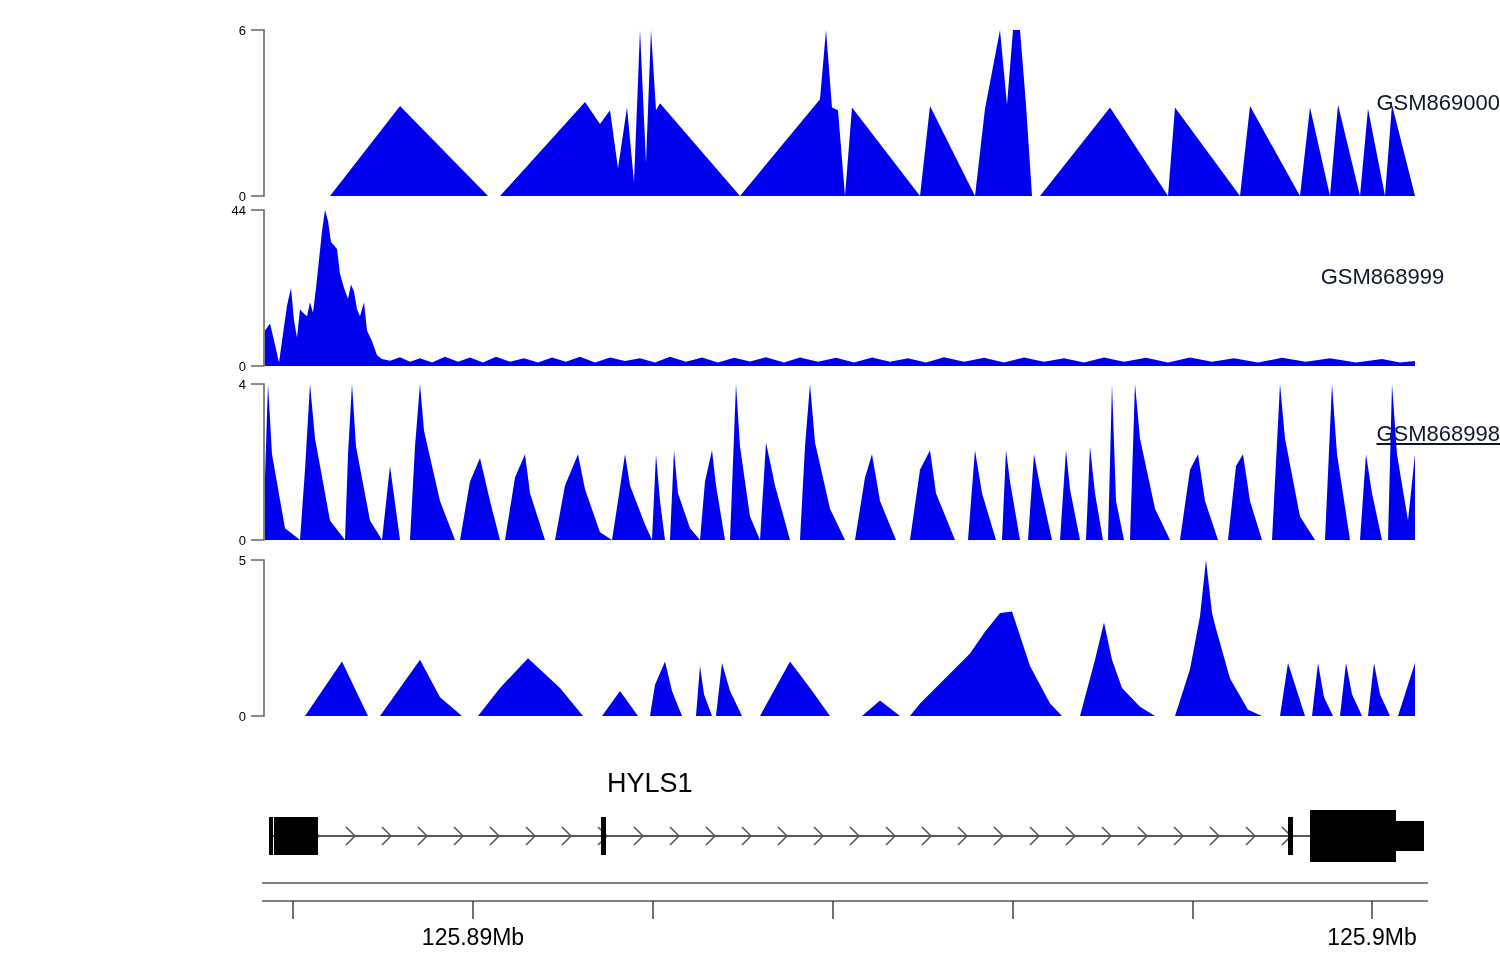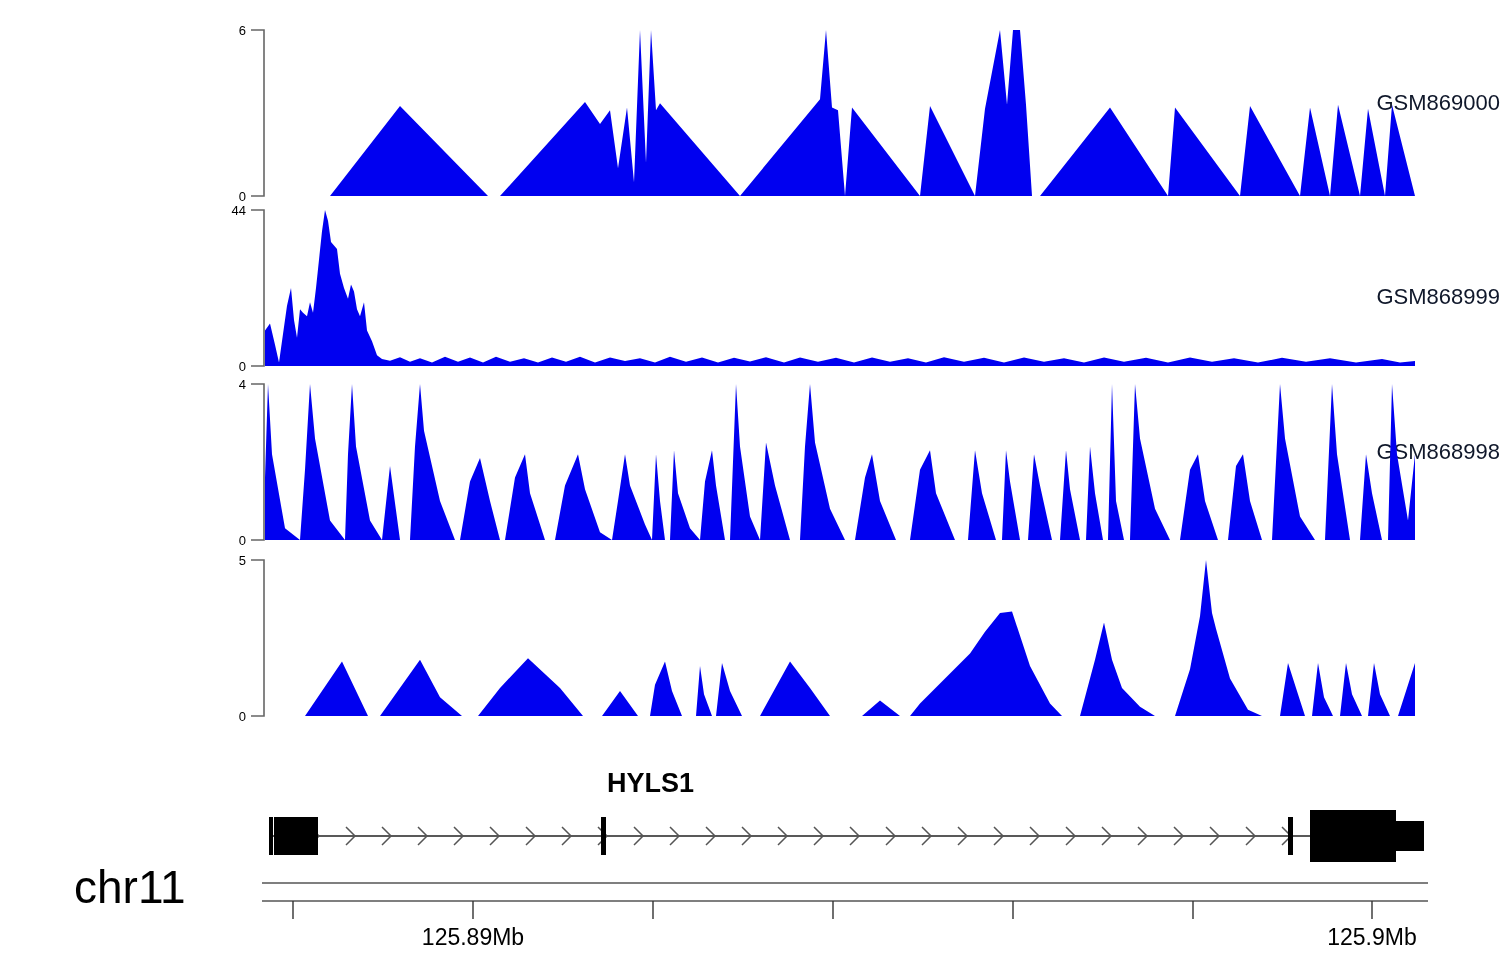--- a/index.html
+++ b/index.html
@@ -54,21 +54,20 @@
   }
   .axis-line {
     stroke: #666666;
     stroke-width: 1.6;
     fill: none;
   }
   #gene-track {
     position: absolute;
     left: 0;
     width: 1500px;
-    font-weight: bold;
   }
   .gene-name {
     position: absolute;
     font-size: 27px;
     color: #000000;
     font-family: "Liberation Sans", sans-serif;
     white-space: nowrap;
   }
   #chrom-label {
     position: absolute;
@@ -103,30 +102,30 @@
       <div class="track" style="top: 0px; height: 980px; pointer-events: none;">
         <div class="track-label" style="top: 90px;">GSM869000</div>
         <svg width="1500" height="980" class="data-svg" style="left: 0px; top: 0px;">
           <path d="M 251 30 L 264 30 L 264 196 L 251 196" class="axis-line"></path>
           <text x="246" y="35" text-anchor="end" class="axis-num">6</text>
           <text x="246" y="201" text-anchor="end" class="axis-num">0</text>
           <polygon points="265,196 265.0,196.00 330.0,196.00 400.0,106.08 488.0,196.00 500.0,196.00 585.0,101.93 600.0,124.07 610.0,110.23 618.0,168.33 627.0,107.47 634.0,182.17 640.0,30.00 646.0,162.80 651.0,30.00 656.0,110.23 660.0,103.32 740.0,196.00 820.0,99.17 826.0,30.00 832.0,107.47 838.0,110.23 845.0,196.00 852.0,107.47 920.0,196.00 930.0,106.08 975.0,196.00 985.0,108.85 1000.0,30.00 1007.0,104.70 1013.0,30.00 1020.0,30.00 1026.0,104.70 1032.0,196.00 1040.0,196.00 1110.0,107.47 1168.0,196.00 1175.0,107.47 1240.0,196.00 1250.0,106.08 1300.0,196.00 1310.0,107.47 1330.0,196.00 1338.0,104.70 1360.0,196.00 1368.0,108.85 1385.0,196.00 1392.0,104.70 1415.0,196.00 1415,196" class="sig" fill="#0000f0"></polygon>
         </svg>
       </div>
       <div class="track" style="top: 0px; height: 980px; pointer-events: none;">
-        <div class="track-label" style="top: 284px;">GSM868999</div>
+        <div class="track-label" style="top: 264px; text-align: center;">GSM868999</div>
         <svg width="1500" height="980" class="data-svg" style="left: 0px; top: 0px;">
           <path d="M 251 210 L 264 210 L 264 366 L 251 366" class="axis-line"></path>
           <text x="246" y="215" text-anchor="end" class="axis-num">44</text>
           <text x="246" y="371" text-anchor="end" class="axis-num">0</text>
           <polygon points="265,366 265.0,330.55 270.0,323.45 275.0,344.73 279.0,362.45 283.0,334.09 287.0,305.73 291.0,288.00 294.0,319.91 297.0,337.64 300.0,309.27 303.0,312.82 307.0,316.36 310.0,302.18 313.0,312.82 316.0,288.00 319.0,259.64 322.0,231.27 325.0,210.00 328.0,220.64 331.0,241.91 334.0,245.45 337.0,249.00 340.0,273.82 344.0,288.00 348.0,298.64 351.0,284.45 354.0,291.55 357.0,309.27 360.0,316.36 364.0,302.18 367.0,330.55 372.0,341.18 377.0,355.36 382.0,358.91 390.0,360.68 400.0,357.14 410.0,361.75 420.0,358.20 432.0,362.45 445.0,356.78 458.0,361.75 470.0,357.49 483.0,362.45 496.0,356.78 510.0,361.75 524.0,358.20 538.0,362.45 552.0,357.49 566.0,361.75 580.0,356.78 595.0,362.45 610.0,357.49 625.0,361.04 640.0,358.20 655.0,362.45 670.0,356.78 686.0,361.75 702.0,357.49 718.0,362.45 734.0,357.85 750.0,361.39 766.0,357.14 784.0,362.45 800.0,357.49 818.0,361.75 836.0,357.85 854.0,362.45 872.0,357.49 890.0,361.75 908.0,358.20 926.0,362.45 944.0,357.14 964.0,361.75 984.0,357.85 1004.0,362.45 1024.0,357.49 1044.0,361.75 1064.0,358.20 1084.0,362.45 1104.0,357.49 1124.0,361.75 1146.0,357.85 1168.0,362.45 1190.0,357.49 1212.0,361.75 1234.0,358.20 1258.0,362.45 1282.0,357.85 1306.0,361.75 1330.0,358.20 1356.0,362.45 1382.0,358.91 1400.0,362.45 1415.0,361.04 1415,366" class="sig" fill="#0000f0"></polygon>
         </svg>
       </div>
       <div class="track" style="top: 0px; height: 980px; pointer-events: none;">
-        <div class="track-label" style="top: 439px;">GSM868998</div>
+        <div class="track-label" style="top: 421px; text-decoration: underline;">GSM868998</div>
         <svg width="1500" height="980" class="data-svg" style="left: 0px; top: 0px;">
           <path d="M 251 384 L 264 384 L 264 540 L 251 540" class="axis-line"></path>
           <text x="246" y="389" text-anchor="end" class="axis-num">4</text>
           <text x="246" y="545" text-anchor="end" class="axis-num">0</text>
           <polygon points="265,540 265.0,477.60 268.0,384.00 272.0,454.20 285.0,528.30 300.0,540.00 305.0,469.80 310.0,384.00 315.0,438.60 330.0,520.50 345.0,540.00 348.0,454.20 352.0,384.00 356.0,446.40 370.0,520.50 382.0,540.00 390.0,465.90 400.0,540.00 410.0,540.00 415.0,446.40 420.0,384.00 424.0,430.80 440.0,501.00 455.0,540.00 460.0,540.00 470.0,481.50 480.0,458.10 490.0,501.00 500.0,540.00 505.0,540.00 515.0,477.60 525.0,454.20 530.0,493.20 545.0,540.00 555.0,540.00 565.0,485.40 578.0,454.20 585.0,489.30 600.0,532.20 612.0,540.00 618.0,501.00 625.0,454.20 630.0,485.40 645.0,524.40 652.0,540.00 656.0,454.20 660.0,501.00 665.0,540.00 670.0,540.00 674.0,450.30 678.0,493.20 690.0,528.30 700.0,540.00 705.0,481.50 712.0,450.30 716.0,485.40 725.0,540.00 730.0,540.00 736.0,384.00 740.0,446.40 750.0,516.60 760.0,540.00 766.0,442.50 775.0,485.40 790.0,540.00 800.0,540.00 805.0,446.40 810.0,384.00 815.0,442.50 830.0,508.80 845.0,540.00 855.0,540.00 865.0,477.60 872.0,454.20 880.0,501.00 896.0,540.00 910.0,540.00 920.0,469.80 930.0,450.30 936.0,493.20 955.0,540.00 968.0,540.00 975.0,450.30 982.0,493.20 996.0,540.00 1002.0,540.00 1006.0,450.30 1010.0,481.50 1020.0,540.00 1028.0,540.00 1034.0,454.20 1040.0,485.40 1052.0,540.00 1060.0,540.00 1066.0,450.30 1070.0,489.30 1080.0,540.00 1086.0,540.00 1090.0,446.40 1095.0,493.20 1103.0,540.00 1108.0,540.00 1112.0,384.00 1116.0,501.00 1124.0,540.00 1130.0,540.00 1135.0,384.00 1140.0,438.60 1155.0,508.80 1170.0,540.00 1180.0,540.00 1190.0,469.80 1198.0,454.20 1205.0,501.00 1218.0,540.00 1228.0,540.00 1236.0,465.90 1243.0,454.20 1250.0,501.00 1262.0,540.00 1272.0,540.00 1280.0,384.00 1285.0,438.60 1300.0,516.60 1315.0,540.00 1325.0,540.00 1332.0,384.00 1337.0,454.20 1350.0,540.00 1360.0,540.00 1366.0,454.20 1372.0,493.20 1382.0,540.00 1388.0,540.00 1392.0,384.00 1397.0,454.20 1408.0,520.50 1415.0,454.20 1415,540" class="sig" fill="#0000f0"></polygon>
         </svg>
       </div>
       <div class="track" style="top: 0px; height: 980px; pointer-events: none;">
         <svg width="1500" height="980" class="data-svg" style="left: 0px; top: 0px;">
           <path d="M 251 560 L 264 560 L 264 716 L 251 716" class="axis-line"></path>
@@ -172,21 +171,20 @@
         <path d="M 1318 67 L 1327 76 L 1318 85" class="arrow"></path>
         <rect x="269" y="57" width="4" height="38" class="exon"></rect>
         <rect x="274" y="57" width="44" height="38" class="exon"></rect>
         <rect x="601" y="57" width="5" height="38" class="exon"></rect>
         <rect x="1288" y="57" width="5" height="38" class="exon"></rect>
         <rect x="1310" y="50" width="86" height="52" class="exon"></rect>
         <rect x="1394" y="61" width="30" height="30" class="exon"></rect>
       </svg>
   </div>
 
-  <div id="chrom-label" style="left:74px;top:860px;">chr11</div>
 
   <svg id="ruler-svg" class="axis-svg" width="1500" height="110" style="top:875px;">
       <line x1="262" y1="8" x2="1428" y2="8" class="ruler-line"></line>
       <line x1="262" y1="26" x2="1428" y2="26" class="ruler-line"></line>
       <line x1="293" y1="26" x2="293" y2="44" class="tick-line"></line>
       <line x1="473" y1="26" x2="473" y2="44" class="tick-line"></line>
       <line x1="653" y1="26" x2="653" y2="44" class="tick-line"></line>
       <line x1="833" y1="26" x2="833" y2="44" class="tick-line"></line>
       <line x1="1013" y1="26" x2="1013" y2="44" class="tick-line"></line>
       <line x1="1193" y1="26" x2="1193" y2="44" class="tick-line"></line>

